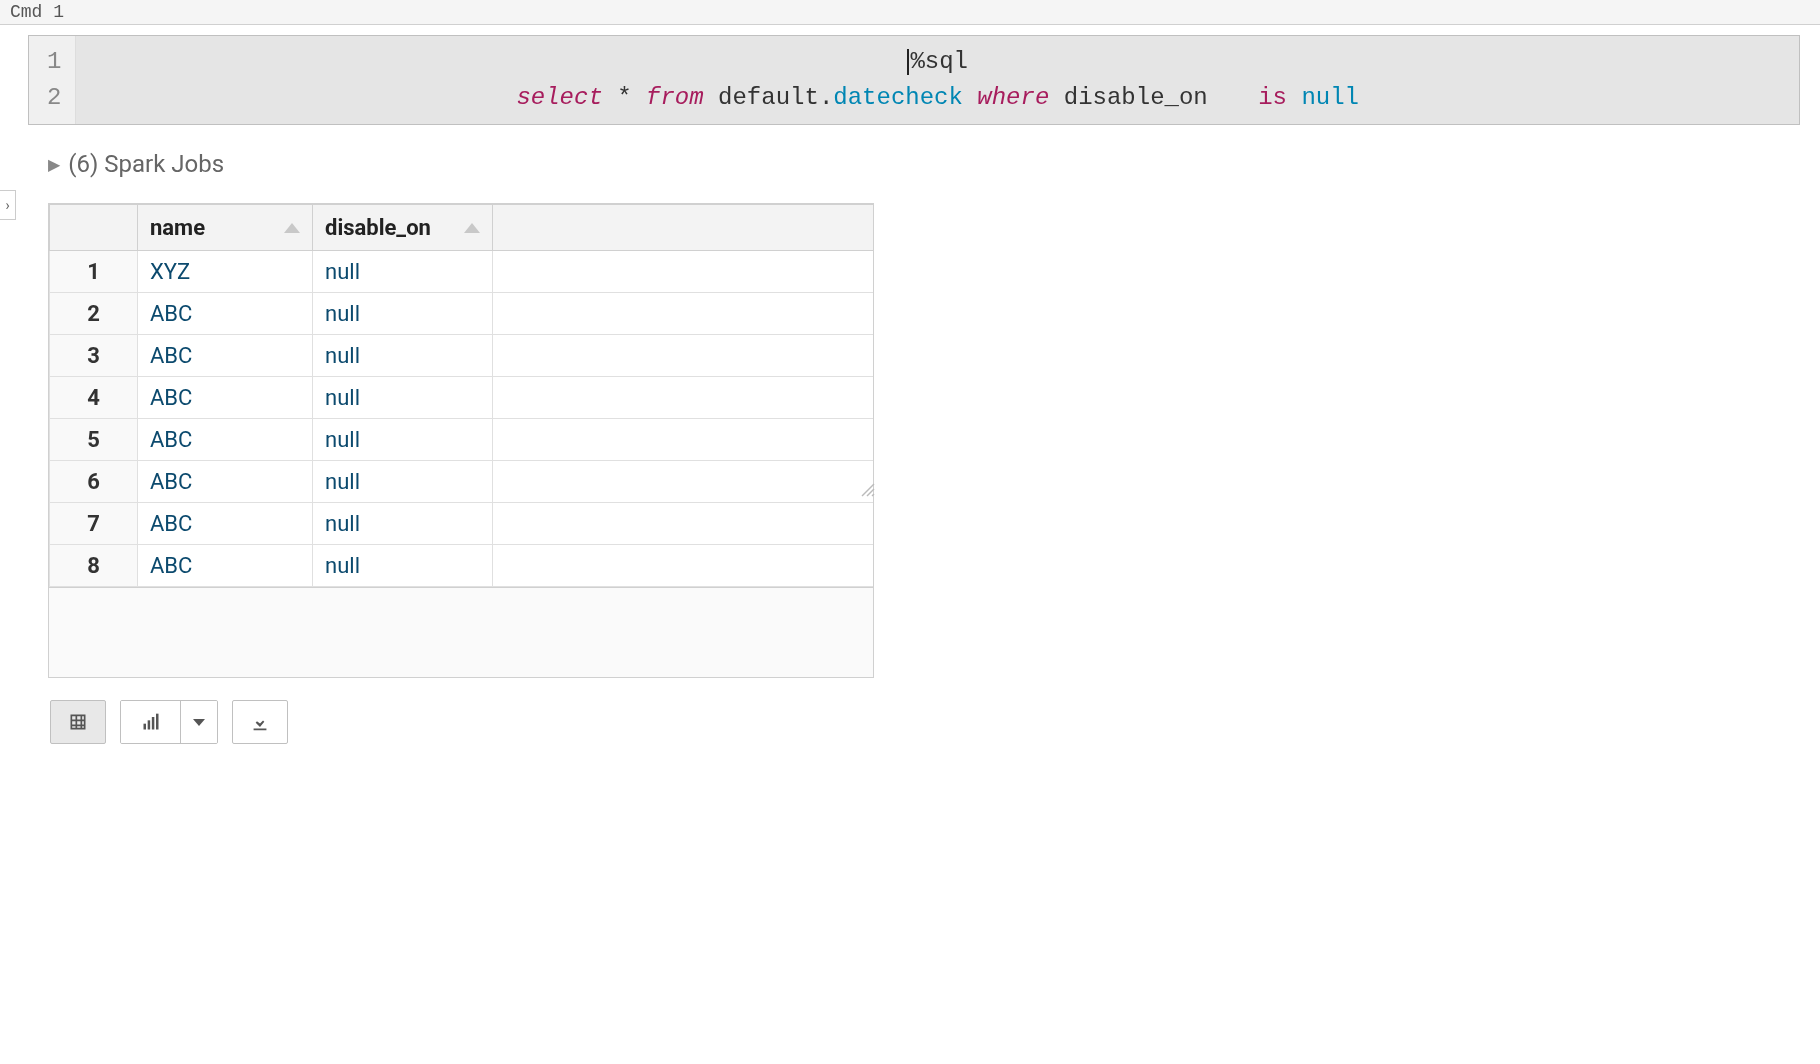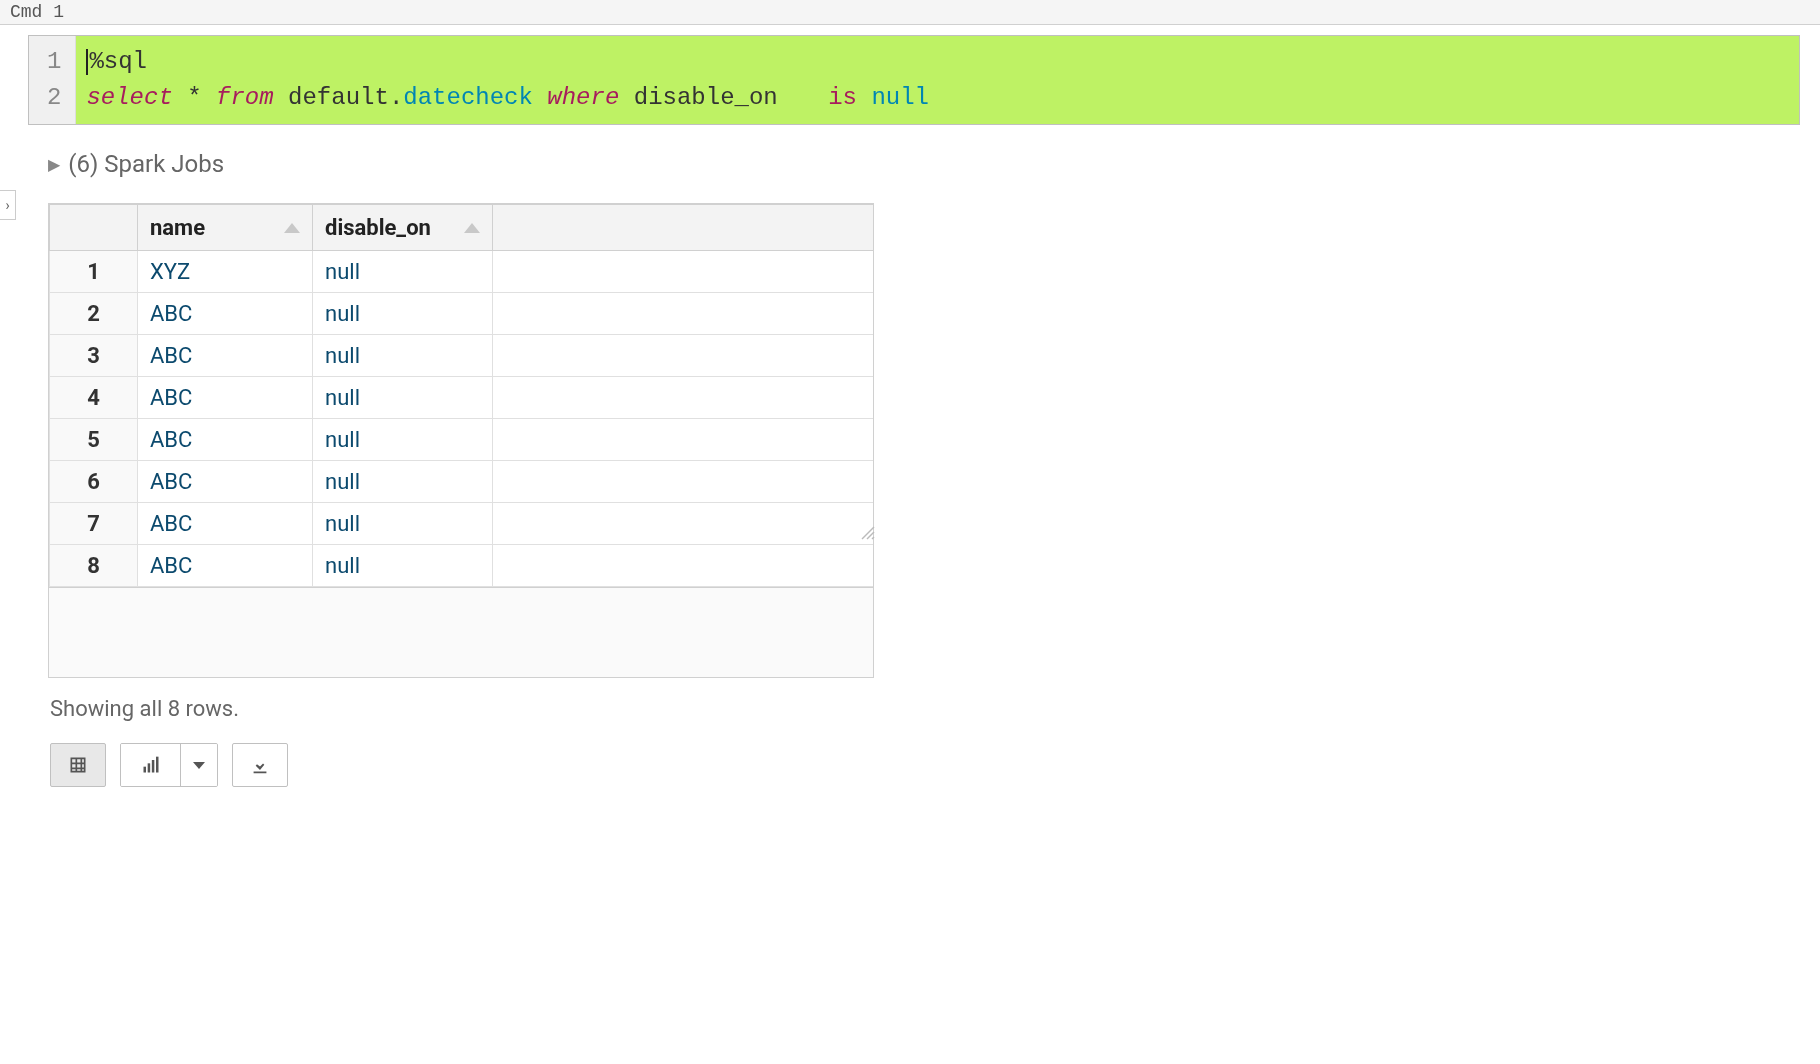--- a/index.html
+++ b/index.html
@@ -62,21 +62,22 @@
       text-align: right;
       user-select: none;
     }
     .gutter-line {
       height: 36px;
       line-height: 36px;
     }
     .code-area {
       padding: 8px 10px;
       flex: 1;
-      background: #bef264;
+      background: #e5e5e5;
+      text-align: center;
     }
     .code-line {
       height: 36px;
       line-height: 36px;
       white-space: pre;
     }
     .cursor-bar {
       display: inline-block;
       width: 2px;
       height: 26px;
@@ -342,23 +343,20 @@
                 <td>ABC</td>
                 <td>null</td>
                 <td style="border-right: none;"></td>
               </tr>
             </tbody>
         </table>
       </div>
       <div class="table-pad" style="border:1px solid #d0d0d0;border-top:none;width:826px;"></div>
     </div>
 
-    <div class="status-line">
-      <span>Showing all 8 rows.</span>
-    </div>
 
     <div class="toolbar">
       <div class="tb-btn tb-btn-single active">
         <svg class="icon-svg" viewBox="0 0 24 24">
           <path d="M3 3h18v18H3V3zm2 2v4h4V5H5zm6 0v4h4V5h-4zm6 0v4h2V5h-2zM5 11v4h4v-4H5zm6 0v4h4v-4h-4zm6 0v4h2v-4h-2zM5 17v2h4v-2H5zm6 0v2h4v-2h-4zm6 0v2h2v-2h-2z"></path>
         </svg>
       </div>
       <div class="tb-btn-group">
         <div class="tb-sub">
           <svg class="icon-svg" viewBox="0 0 24 24">

